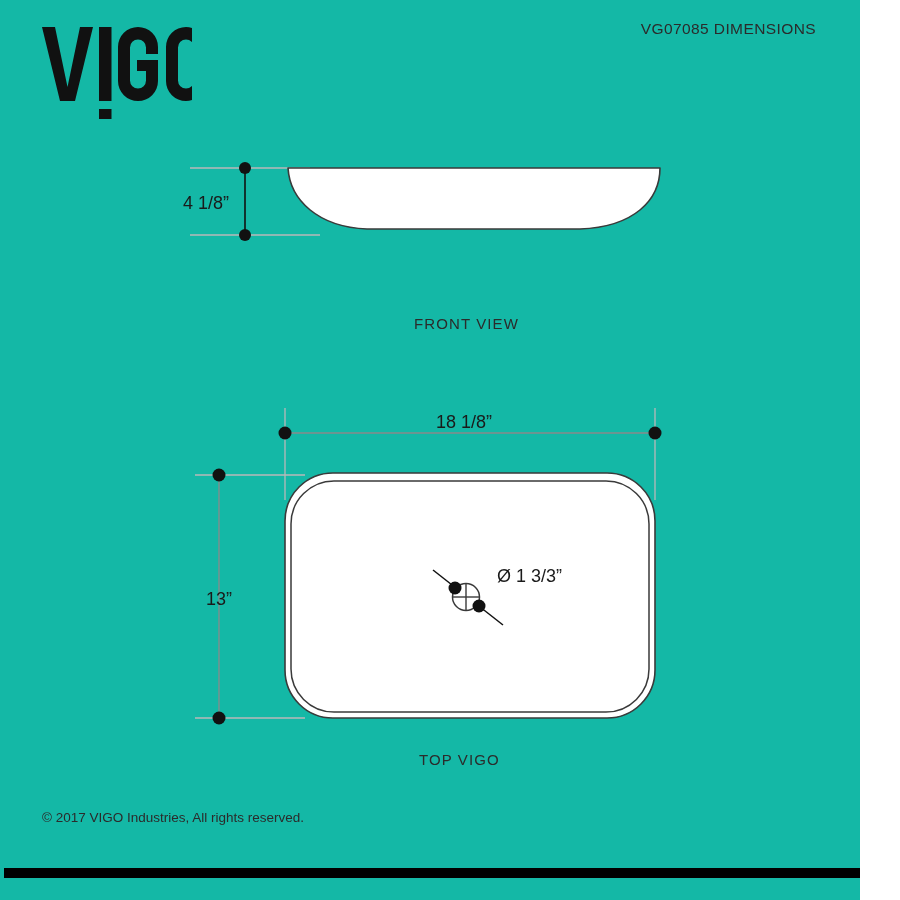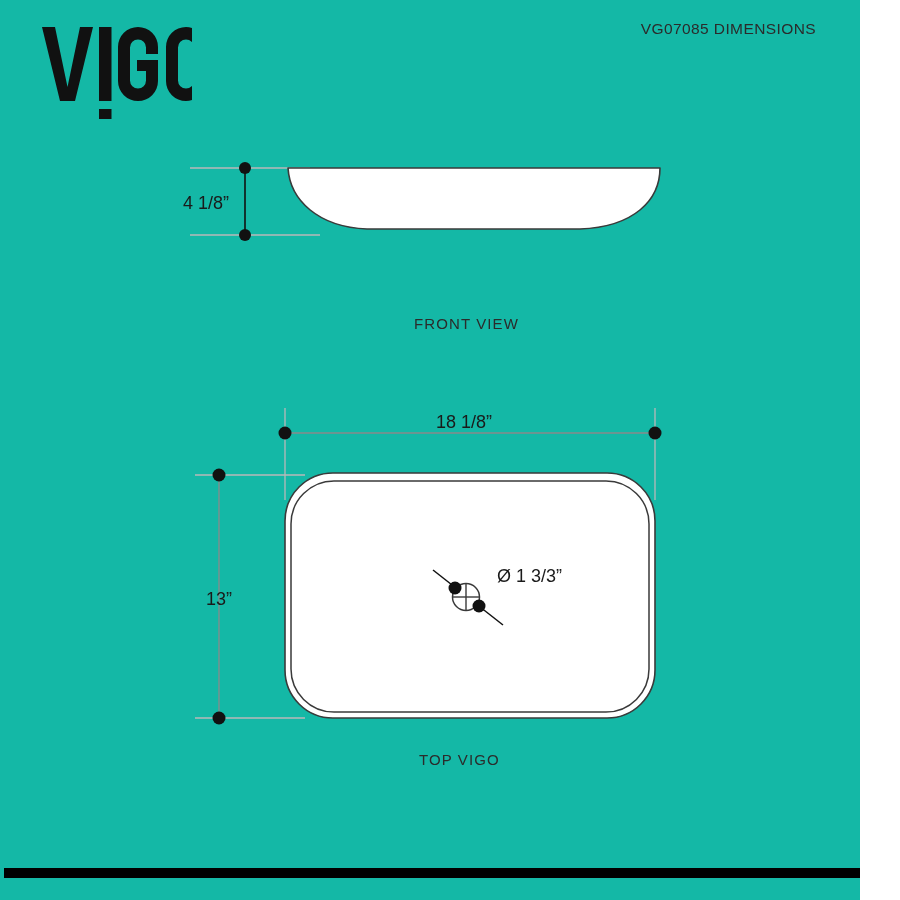--- a/index.html
+++ b/index.html
@@ -151,15 +151,16 @@
   </svg>
 
   <div class="dim-label" id="lbl-height">4 1/8”</div>
   <div class="dim-label" id="lbl-width">18 1/8”</div>
   <div class="dim-label" id="lbl-depth">13”</div>
   <div class="dim-label" id="lbl-drain">Ø 1 3/3”</div>
 
   <div class="view-label" id="lbl-front">FRONT VIEW</div>
   <div class="view-label" id="lbl-top">TOP VIGO</div>
 
+  <div class="copyright">© 2017 VIGO Industries, All rights reserved.</div>
 
   <div class="bottom-bar"></div>
 </div>
 
 </body></html>

